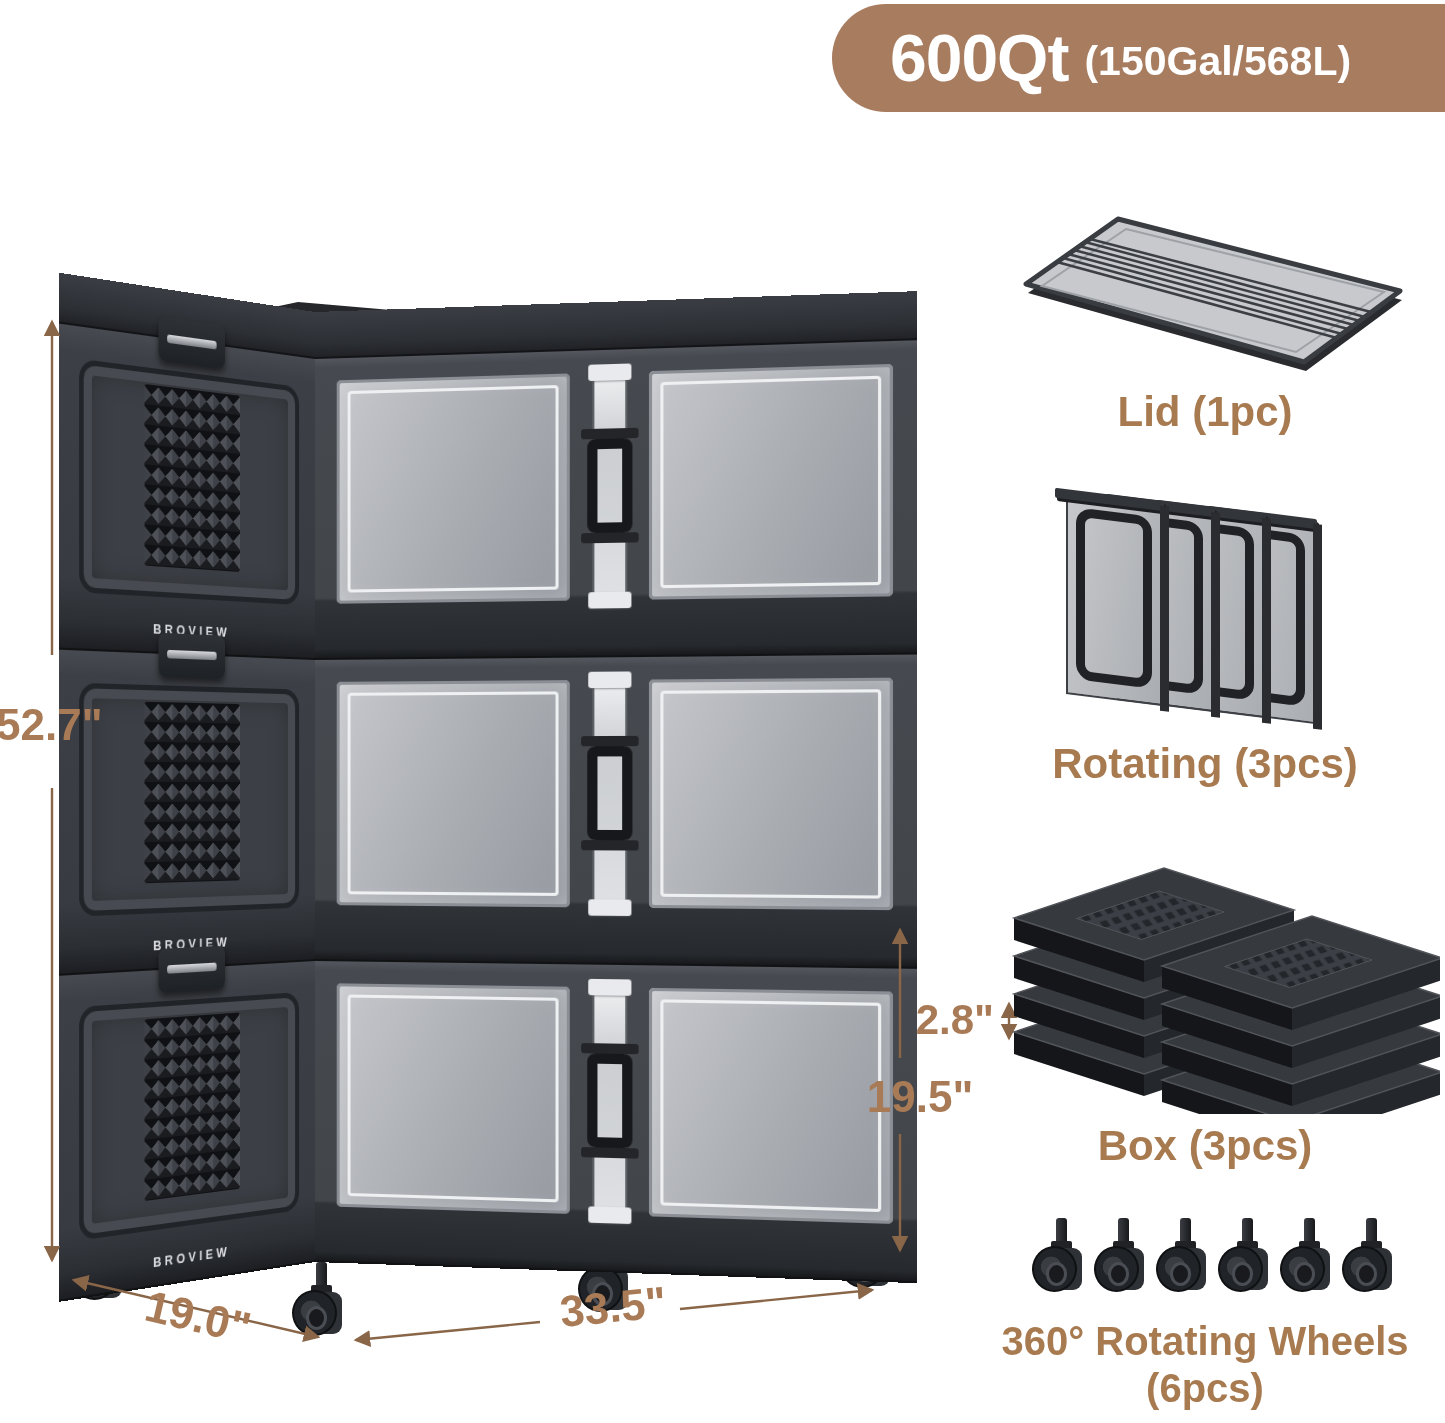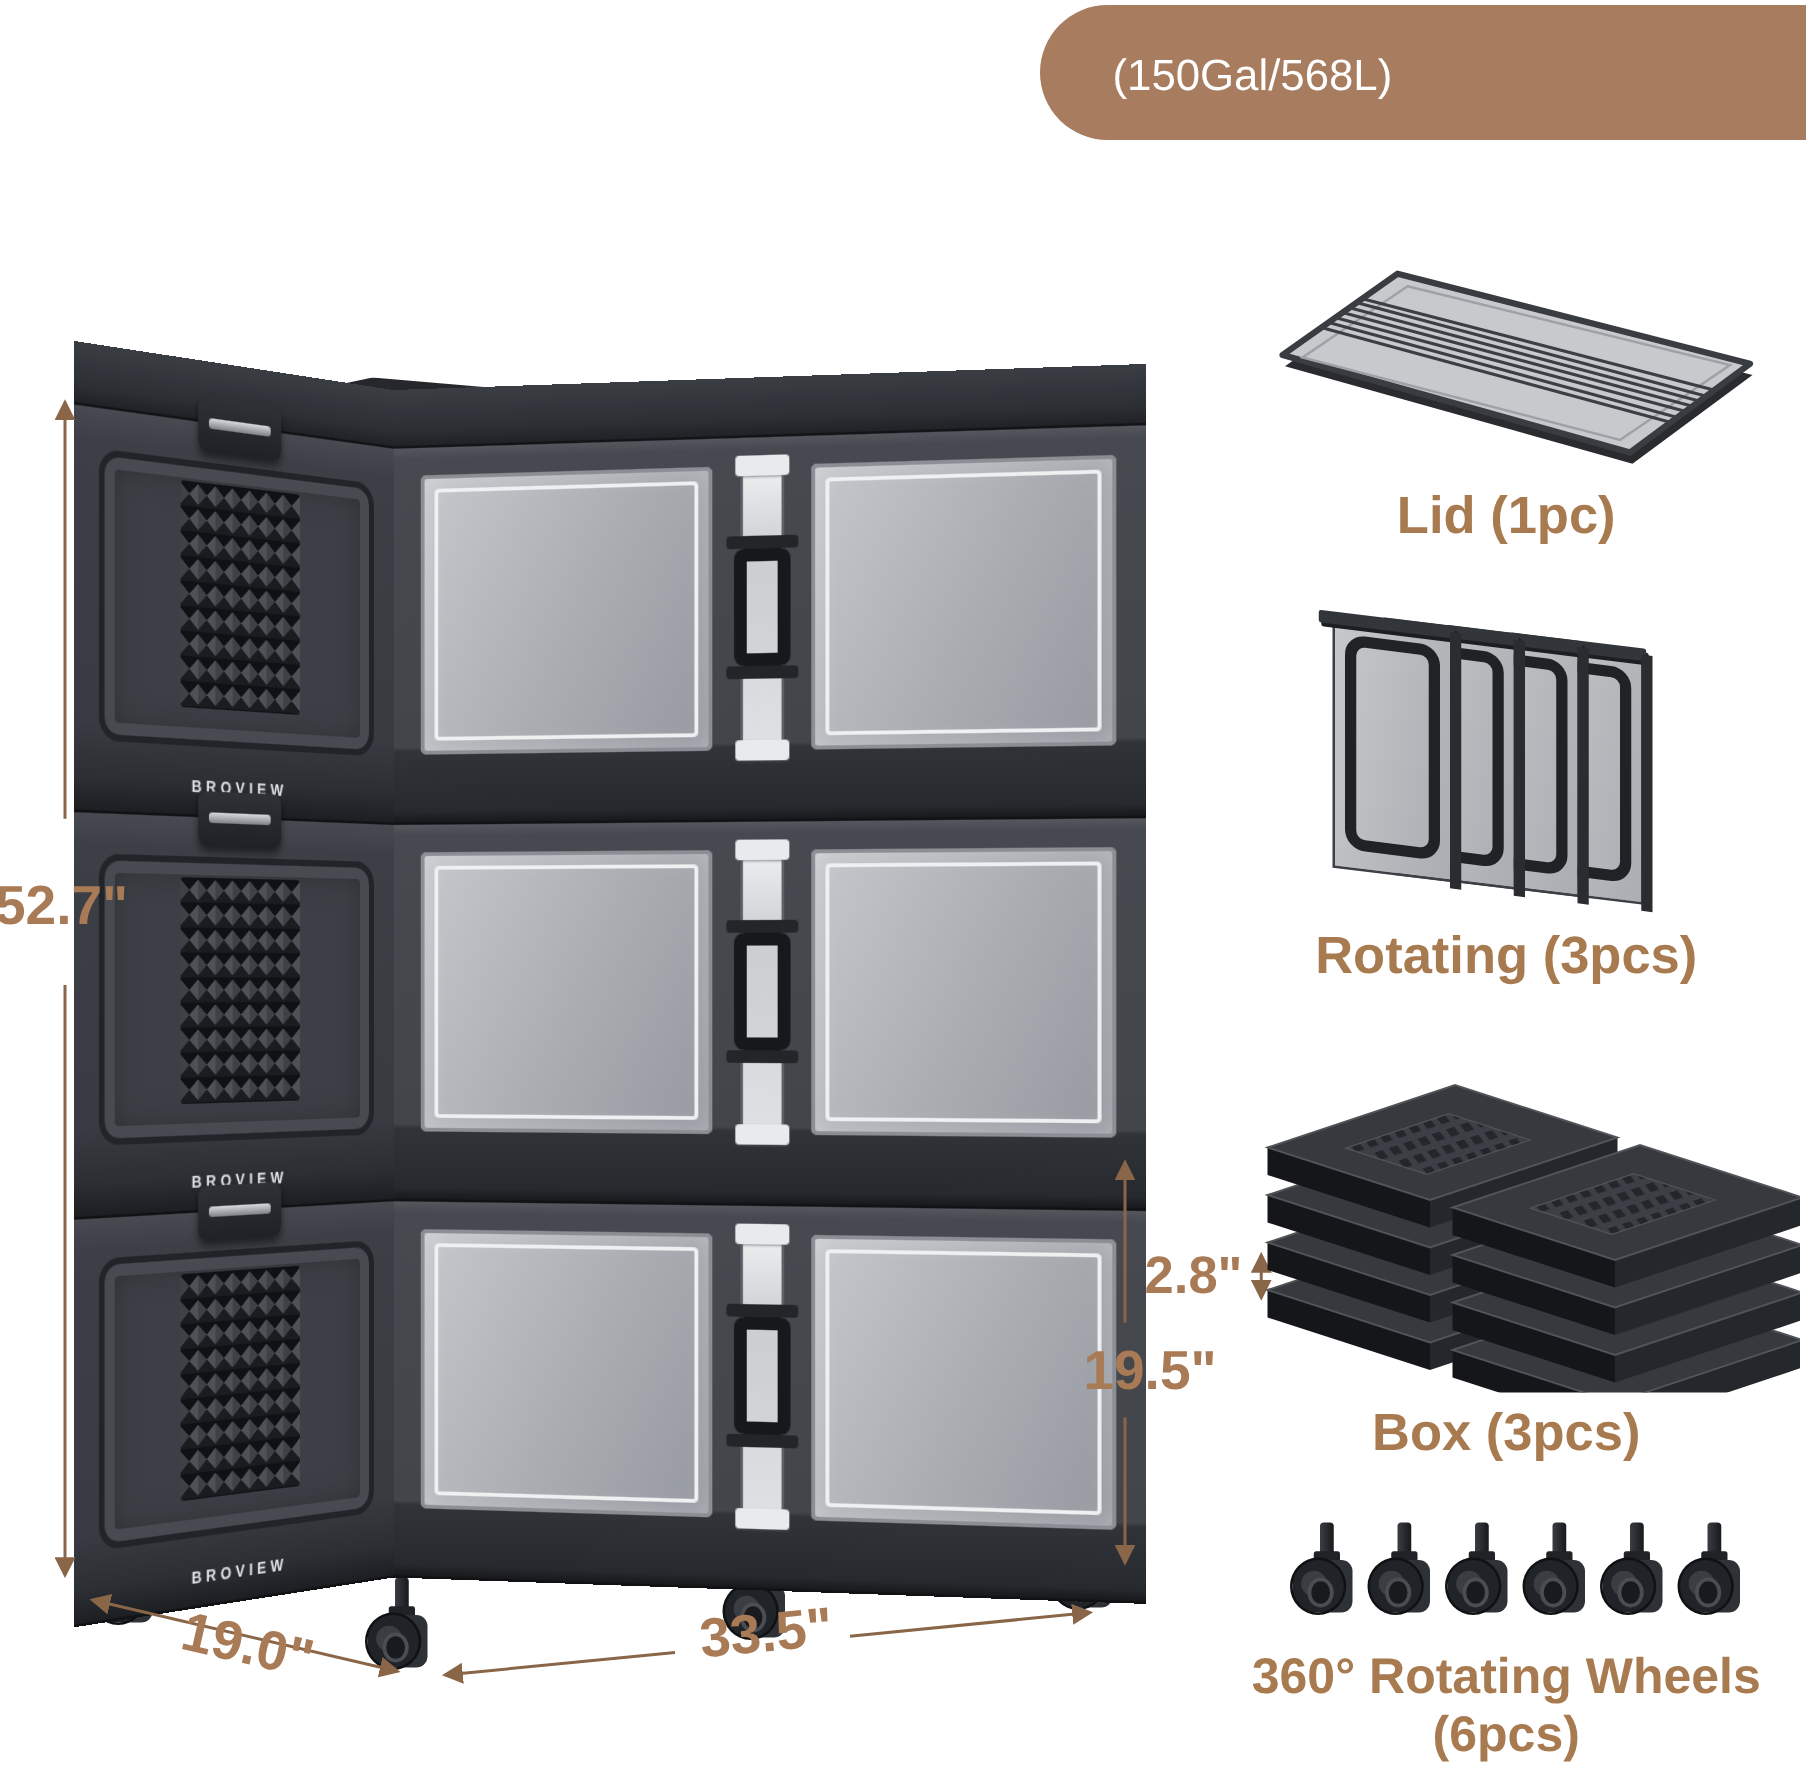--- a/index.html
+++ b/index.html
@@ -4,21 +4,21 @@
 <style>
   html,body{margin:0;padding:0;background:#ffffff;}
   body{font-family:"Liberation Sans", sans-serif;}
   .canvas{position:relative;width:1445px;height:1423px;background:#fff;overflow:hidden;}
 
   
   .badge{position:absolute;left:832px;top:4px;width:613px;height:108px;background:#a87c5f;
          border-radius:54px 0 0 54px;display:flex;align-items:center;padding-left:58px;
          box-sizing:border-box;color:#fff;gap:16px;}
   .badge-big{font-size:66px;font-weight:bold;letter-spacing:-1px;}
-  .badge-small{font-size:35px;font-weight:normal;margin-top:6px;}
+  .badge-small{font-size:41px;font-weight:bold;margin-top:6px;}
 
   
   .dims-svg{position:absolute;left:0;top:0;pointer-events:none;}
   .dim-label{position:absolute;color:#a87a55;font-weight:bold;font-size:44px;}
   .lab-h{left:-4px;top:700px;width:100px;text-align:center;}
   .lab-d{left:118px;top:1292px;width:160px;text-align:center;transform:rotate(13deg);}
   .lab-w{left:538px;top:1282px;width:150px;text-align:center;transform:rotate(-5.5deg);}
   .lab-bh{left:845px;top:1072px;width:150px;text-align:center;}
   .lab-fh{left:856px;top:996px;width:138px;text-align:right;font-size:42px;}
 
@@ -95,20 +95,21 @@
   .divider-panel .toprail{position:absolute;top:-7px;left:-13px;right:-4px;height:10px;background:#323539;
     border-radius:2px;box-shadow:2px 3px 0 #1c1e22;}
   .divider-panel .redge{position:absolute;top:-2px;bottom:-7px;right:-9px;width:9px;background:#2a2c30;}
 </style>
 </head>
 <body>
 
 <div class="canvas">
 
   <div class="badge">
+    <span class="badge-big">600Qt</span>
     <span class="badge-small">(150Gal/568L)</span>
   </div>
 
   <div class="caster" style="left:72px;top:1226px;">
     <div class="stem"></div>
       <div class="collar"></div>
       <div class="wb"></div>
       <div class="wf"></div>
       <div class="hub"></div>
     </div>

